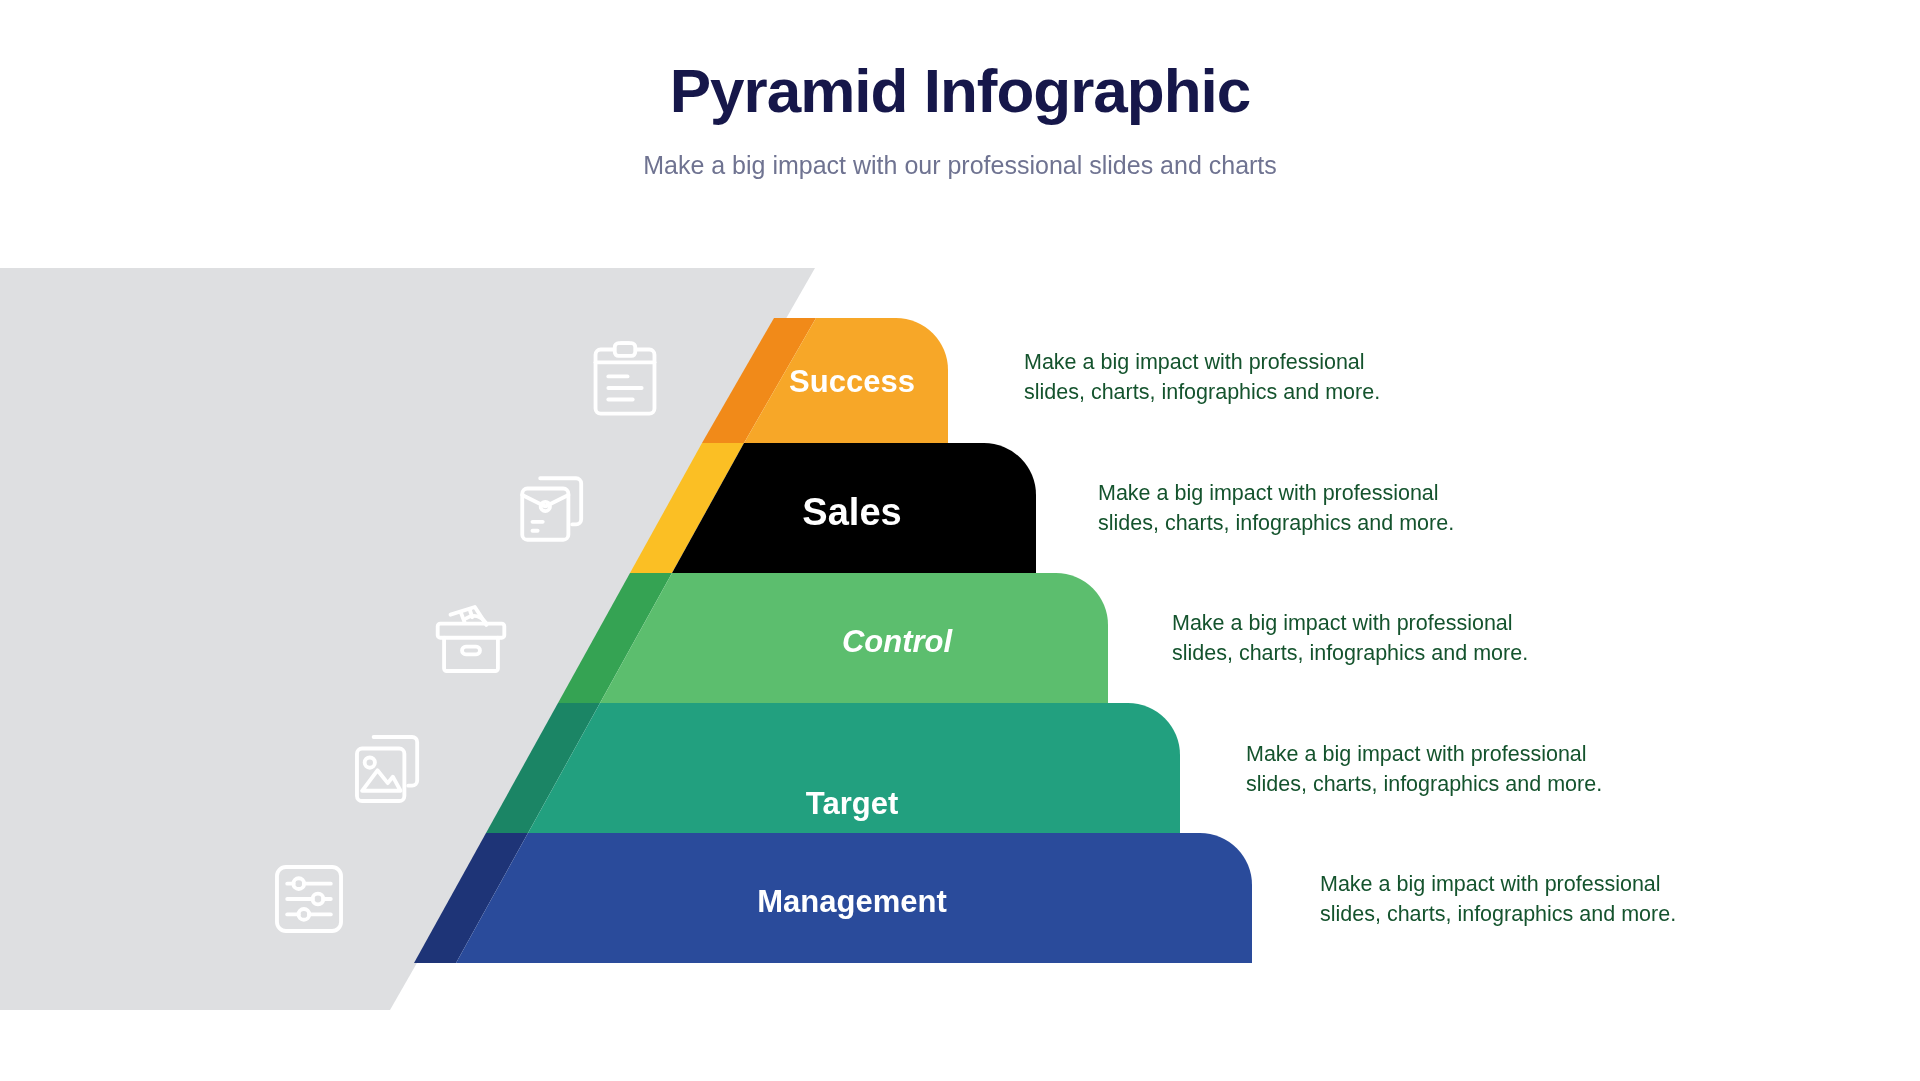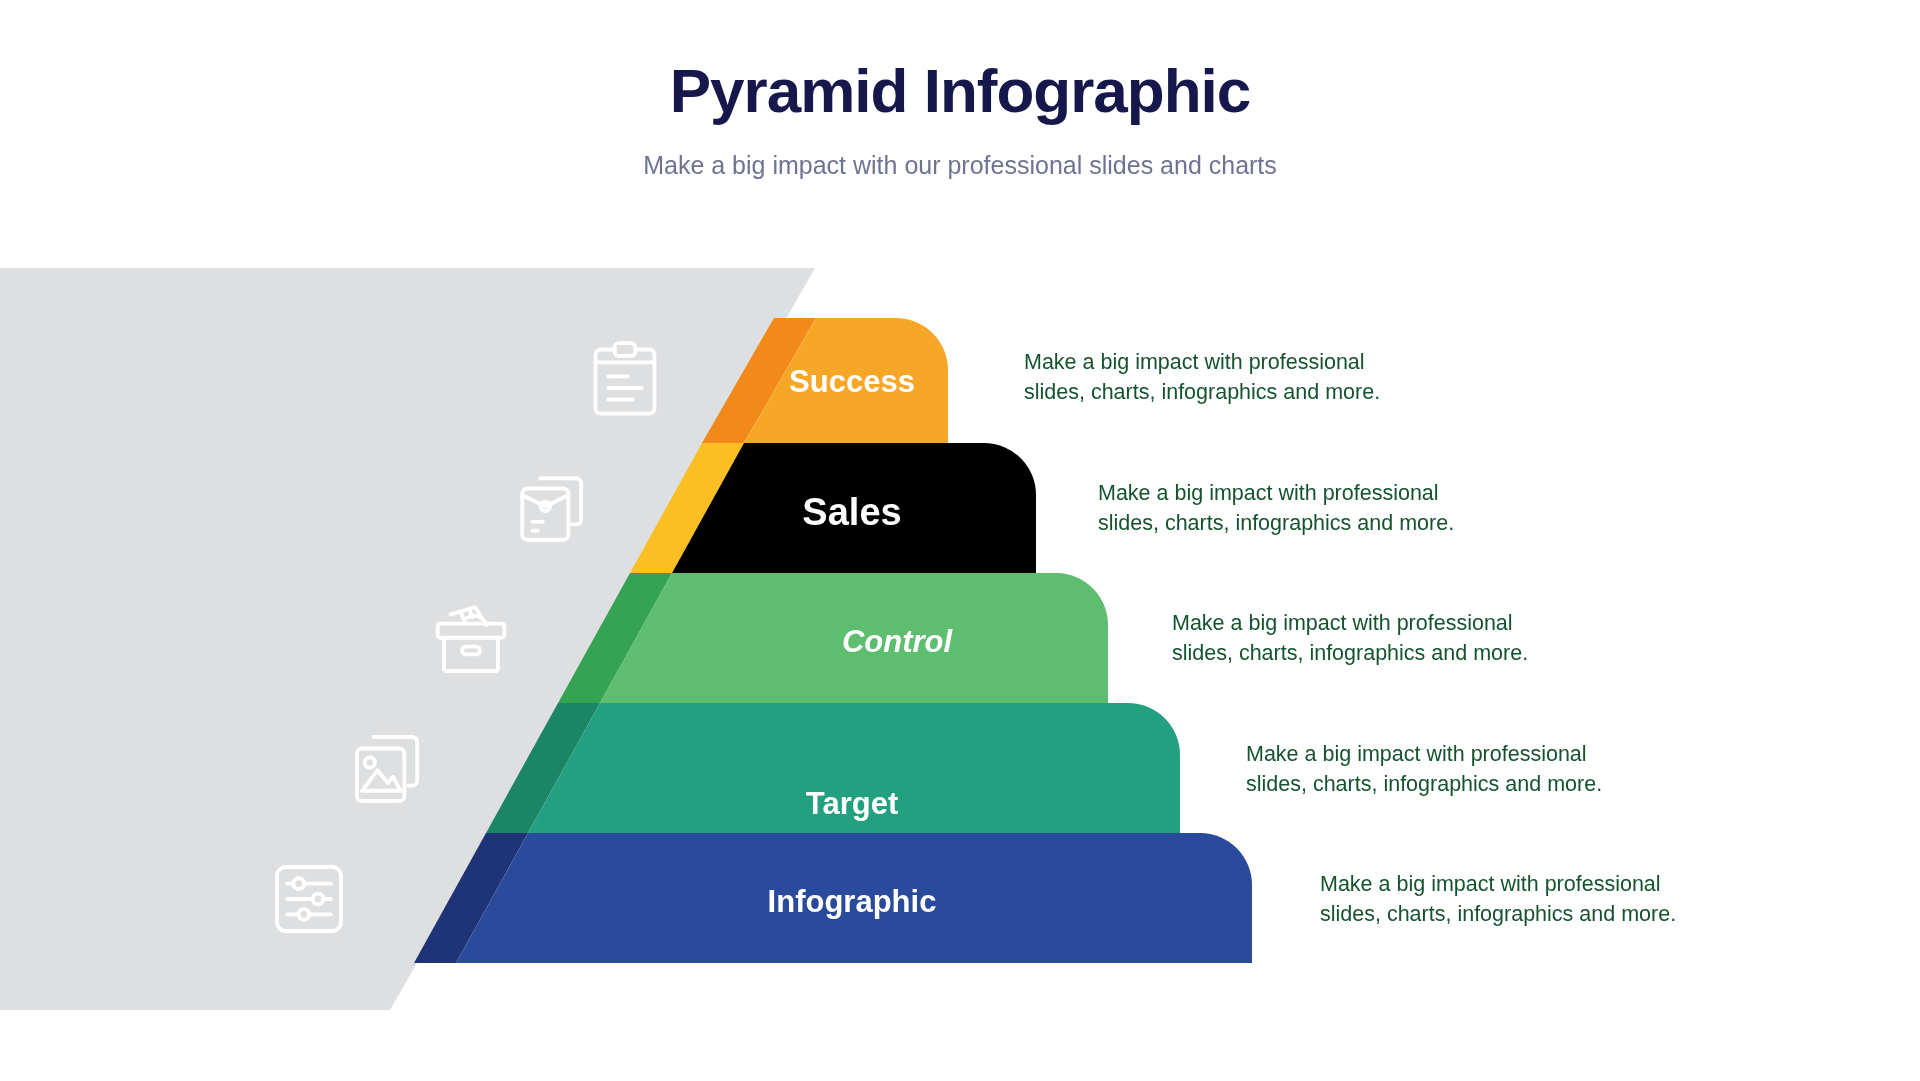--- a/index.html
+++ b/index.html
@@ -107,21 +107,21 @@
         <path d="M 702,443 L 774,318 L 816,318 L 744,443 Z" fill="#F18A19"></path>
         <path d="M 744,443 L 816,318 L 896,318 A 52,52 0 0 1 948,370 L 948,443 Z" fill="#F7A728"></path>
       </g>
 
     </svg>
 
     <div class="tier-label t0">Success</div>
     <div class="tier-label t1">Sales</div>
     <div class="tier-label t2">Control</div>
     <div class="tier-label t3">Target</div>
-    <div class="tier-label t4">Infographic</div>
+    <div class="tier-label t4">Management</div>
 
     <div class="desc d0">Make a big impact with professional
 slides, charts, infographics and more.</div>
     <div class="desc d1">Make a big impact with professional
 slides, charts, infographics and more.</div>
     <div class="desc d2">Make a big impact with professional
 slides, charts, infographics and more.</div>
     <div class="desc d3">Make a big impact with professional
 slides, charts, infographics and more.</div>
     <div class="desc d4">Make a big impact with professional

